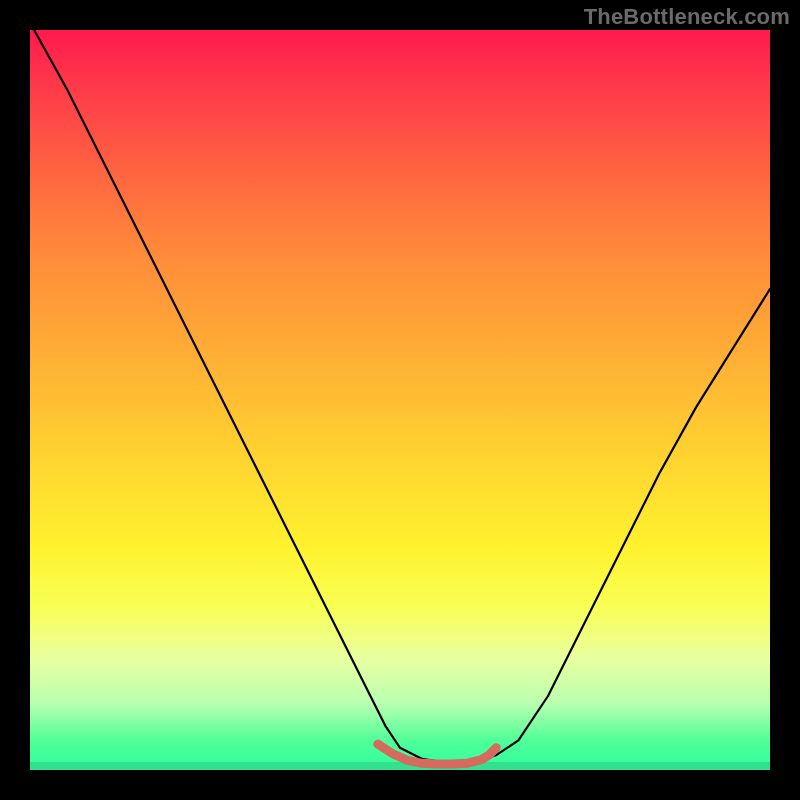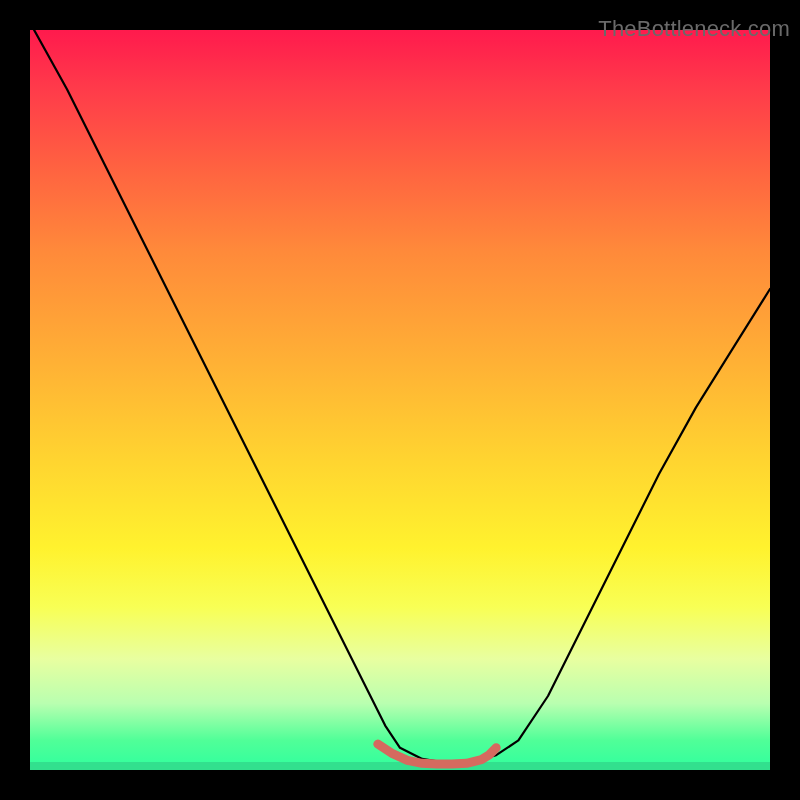--- a/index.html
+++ b/index.html
@@ -17,23 +17,22 @@
     height: 800px;
     background: #000;
   }
   .watermark {
     position: absolute;
     top: 4px;
     right: 10px;
     color: #6a6a6a;
     font-size: 22px;
     letter-spacing: 0.2px;
-    font-weight: 400;
+    font-weight: 700;
     z-index: 30;
-    margin-top: 12px;
   }
   .plot-area {
     position: absolute;
     left: 30px;
     top: 30px;
     width: 740px;
     height: 740px;
     
     background: linear-gradient(to bottom,
       #ff1a4d 0%,

